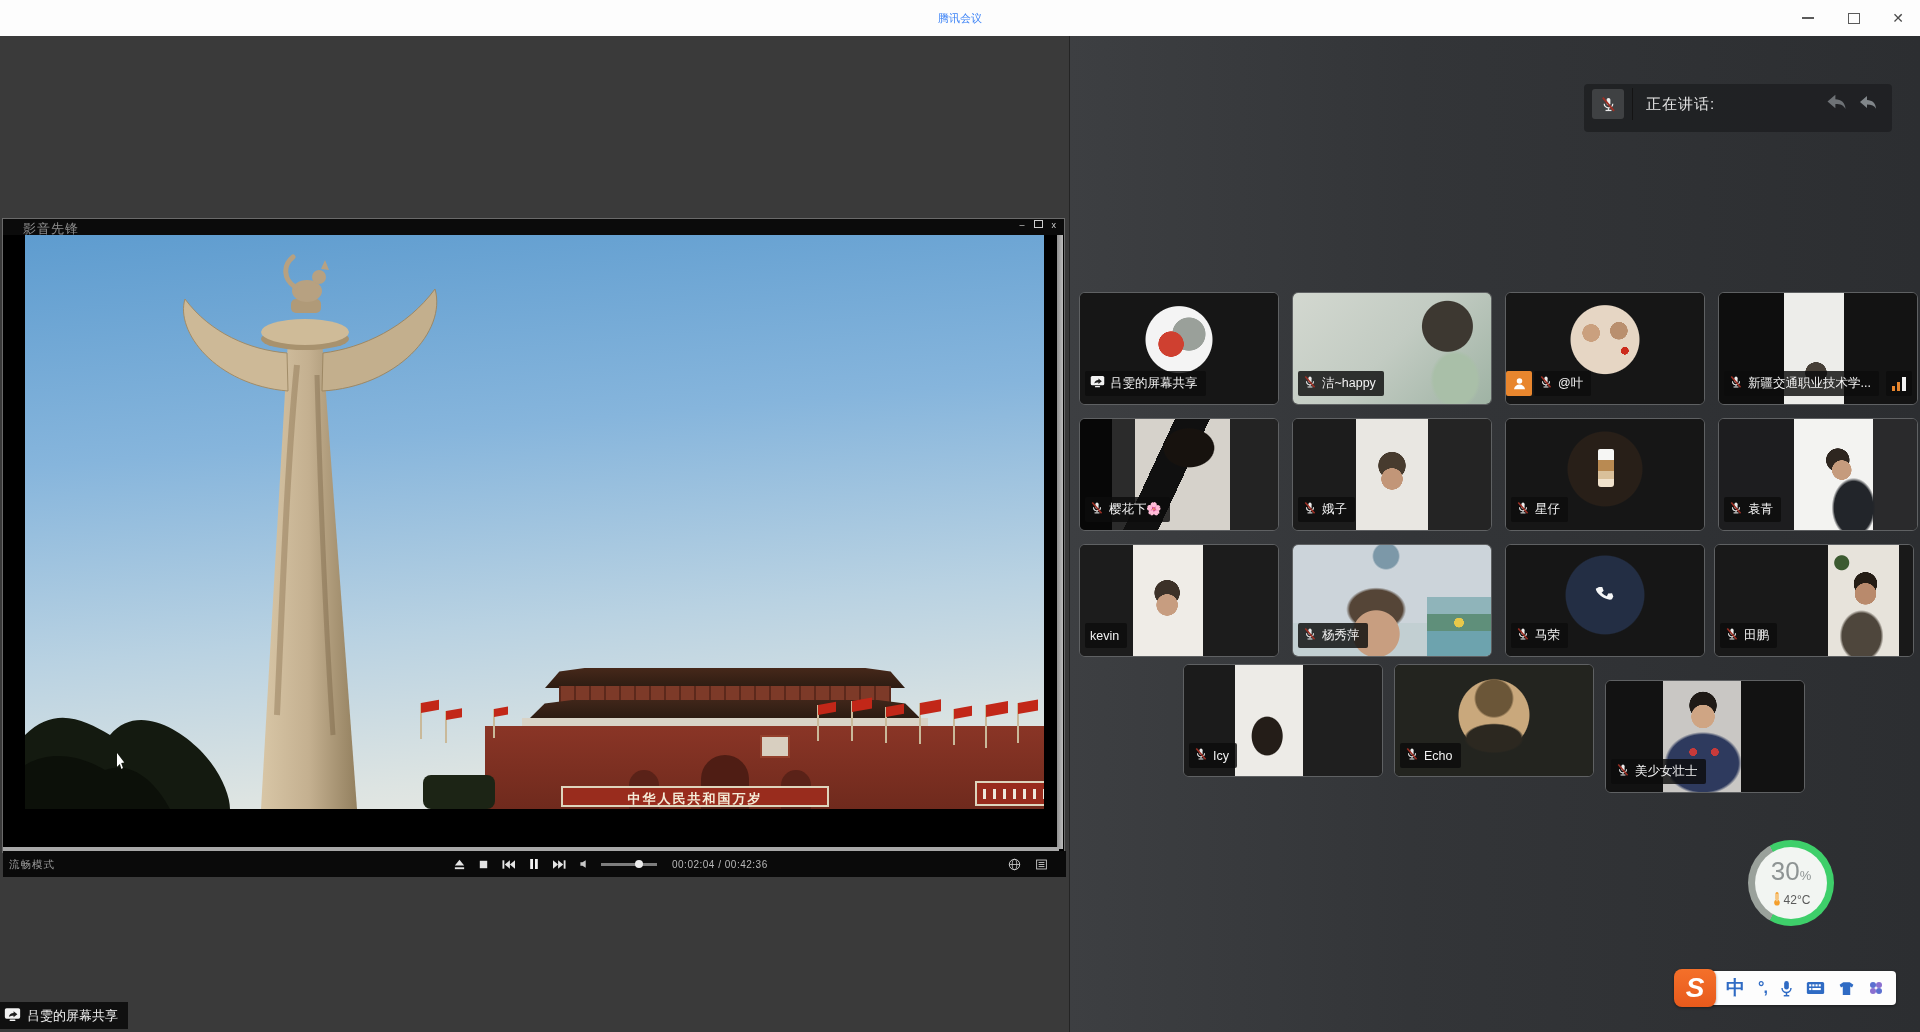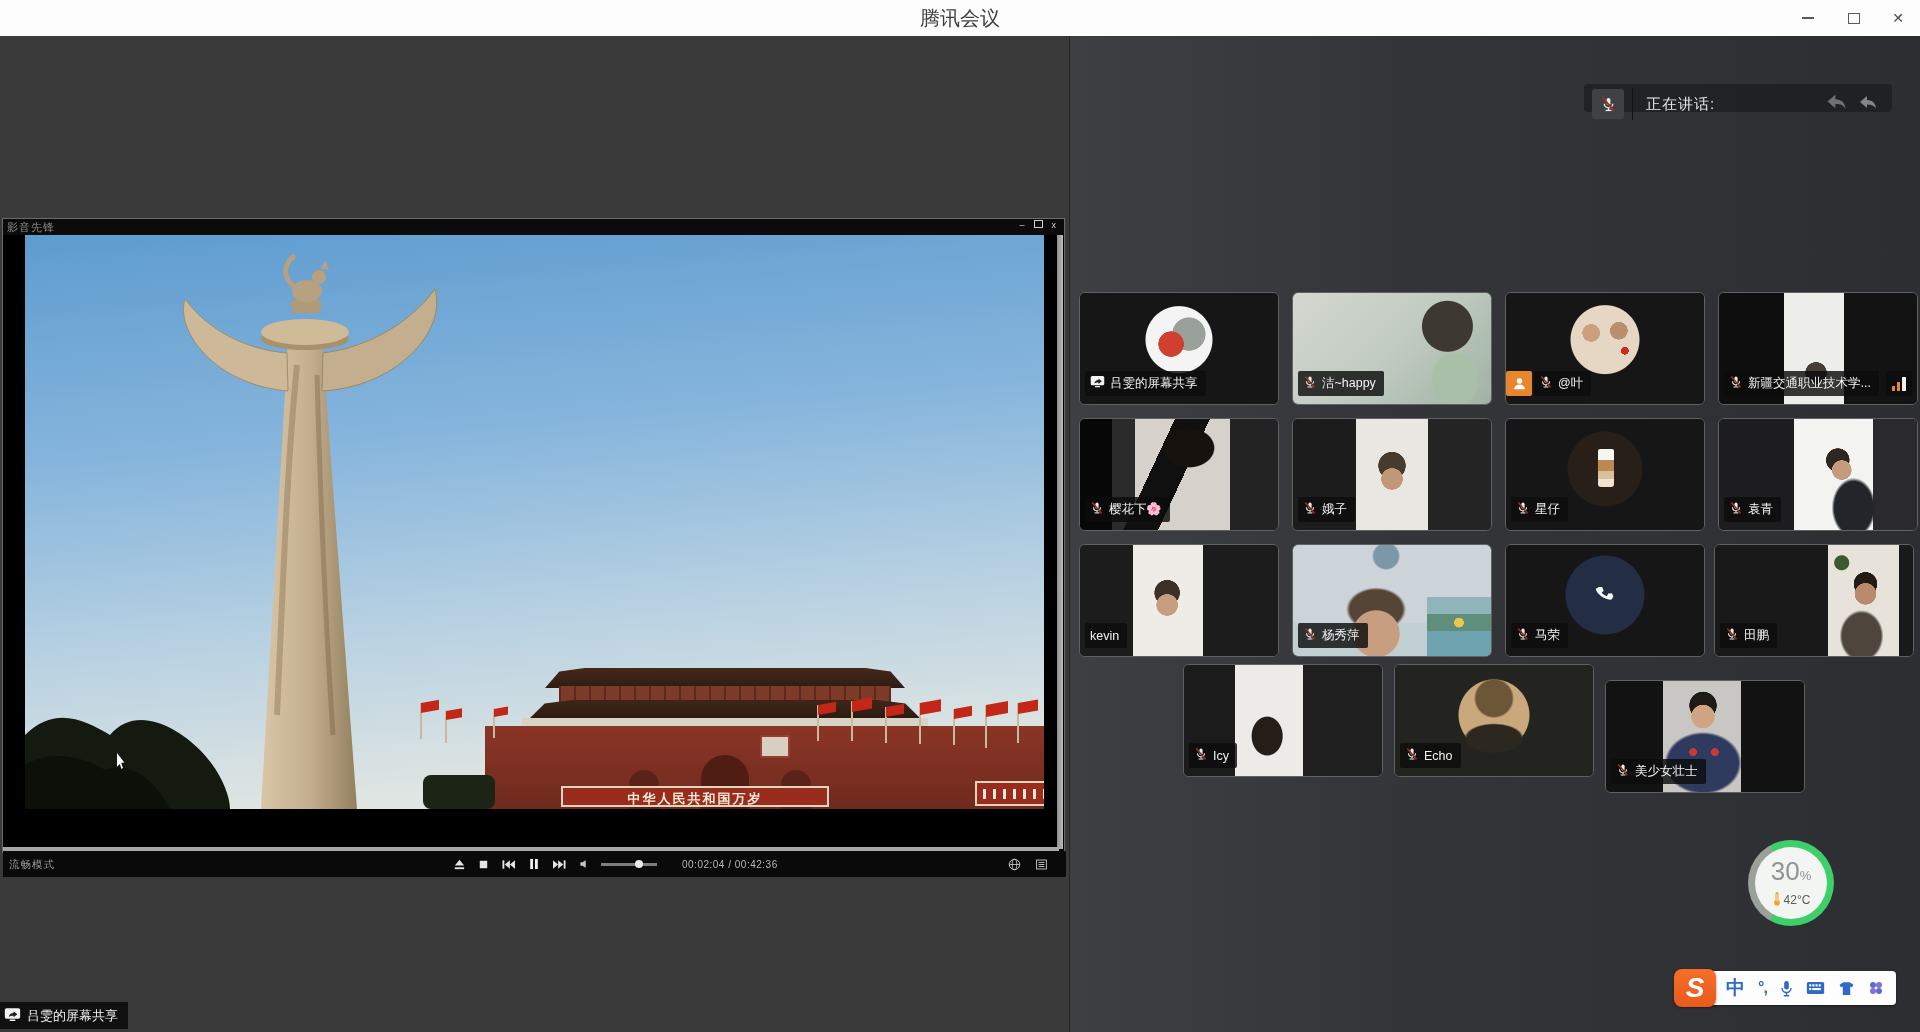--- a/index.html
+++ b/index.html
@@ -2,35 +2,35 @@
 <html><head>
 <meta charset="utf-8">
 <style>
   html,body{margin:0;padding:0;background:#222;}
   body{width:1920px;height:1032px;position:relative;overflow:hidden;
        font-family:"Liberation Sans",sans-serif;-webkit-font-smoothing:antialiased;}
   .abs{position:absolute;}
 
   
   #titlebar{left:0;top:0;width:1920px;height:36px;background:#fdfdfd;border-bottom:1px solid #e3e3e3;}
-  #apptitle{left:0;right:0;top:0;height:36px;line-height:36px;text-align:center;font-size:20px;color:#404040;}
+  #apptitle{left:0;right:0;top:0;height:36px;line-height:36px;text-align:center;font-size:11px;color:#3b82f6;}
   .winbtn{top:0;width:44px;height:36px;display:flex;align-items:center;justify-content:center;cursor:default;}
   #wb-min{left:1786px;} #wb-max{left:1832px;} #wb-close{left:1876px;}
   #wb-min i{display:block;width:12px;height:2px;background:#5a5a5a;}
   #wb-max i{display:block;width:10px;height:9px;border:1.5px solid #5a5a5a;}
   #wb-close{font-size:14px;color:#4a4a4a;}
 
   
   #share-area{left:0;top:36px;width:1069px;height:996px;background:#3a3a3a;}
   #panel-divider{left:1069px;top:36px;width:1px;height:996px;background:#242424;}
 
   
   #player{left:2px;top:182px;width:1063px;height:635px;background:#000;border:1px solid #6a6a6a;box-sizing:border-box;}
   #pw-titlebar{left:0;top:0;width:100%;height:16px;background:#0b0b0b;}
-  #pw-title{left:4px;top:1px;font-size:11px;color:#8d8d8d;letter-spacing:1px;}
+  #pw-title{left:20px;top:1px;font-size:13px;color:#8d8d8d;letter-spacing:1px;}
   #pw-btns{right:8px;top:1px;display:flex;gap:9px;color:#cfcfcf;font-size:9px;align-items:center;}
   #pw-btns .pwb{cursor:default;}
   #pw-max-glyph{display:inline-block;width:7px;height:6px;border:1px solid #cfcfcf;}
   #video{left:22px;top:16px;width:1019px;height:574px;overflow:hidden;}
   #sky{left:0;top:0;width:100%;height:100%;
       background:linear-gradient(175deg,#5e9ccf 0%,#86b5dc 35%,#b9d2e2 65%,#dde4e2 88%,#eceae2 100%);}
   
   .b{position:absolute;}
   #b-roof1{left:520px;top:433px;width:360px;height:20px;background:linear-gradient(180deg,#46281a,#2d1c12);
       clip-path:polygon(0 100%,4% 18%,11% 0,89% 0,96% 18%,100% 100%);}
@@ -58,34 +58,34 @@
   #cursor{left:92px;top:518px;width:11px;height:16px;background:#fff;
       clip-path:polygon(0 0,0 86%,26% 68%,40% 100%,54% 94%,38% 62%,66% 60%);
       filter:drop-shadow(1px 1px 1px rgba(0,0,0,.5));}
   
   #pw-controls{left:0;top:632px;width:1063px;height:26px;background:#0a0a0a;}
   #pw-mode{left:6px;top:0;height:26px;line-height:26px;font-size:10.5px;color:#9a9a9a;letter-spacing:1px;}
   #pw-center{left:450px;top:0;height:26px;display:flex;align-items:center;gap:11px;}
   .pbtn{display:flex;align-items:center;justify-content:center;cursor:default;}
   #vol-track{width:56px;height:3px;background:#7d7d7d;position:relative;}
   #vol-knob{position:absolute;left:34px;top:-3px;width:8px;height:8px;border-radius:50%;background:#ececec;}
-  #pw-time{font-size:10px;color:#b8b8b8;margin-left:14px;letter-spacing:.5px;}
+  #pw-time{font-size:10px;color:#b8b8b8;margin-left:4px;letter-spacing:.5px;}
   #pw-right{right:18px;top:0;height:26px;display:flex;align-items:center;gap:14px;}
   #pw-rframe{right:1px;top:16px;width:6px;height:614px;background:linear-gradient(90deg,#8f8f8f,#bdbdbd);}
   #pw-bframe{left:0;bottom:1px;width:1056px;height:4px;background:#a8a8a8;}
 
   
   #share-banner{left:0;top:966px;height:27px;background:rgba(10,10,10,.88);display:flex;align-items:center;
       gap:6px;padding:0 10px 0 4px;color:#f0f0f0;font-size:13px;}
 
   
   #right-panel{left:1070px;top:36px;width:850px;height:996px;background:linear-gradient(90deg,#3d3f42 0%,#333538 40%,#2c2e31 100%);}
 
   
-  #speakbar{left:514px;top:48px;width:308px;height:28px;background:rgba(32,33,35,.92);border-radius:4px;}
+  #speakbar{left:514px;top:48px;width:308px;height:48px;background:rgba(32,33,35,.92);border-radius:4px;}
   #speak-micbox{left:8px;top:5px;width:32px;height:30px;background:#3f4143;border-radius:3px;display:flex;align-items:center;justify-content:center;}
   #speak-div{left:48px;top:4px;width:1px;height:32px;background:#141414;}
   #speak-label{left:62px;top:0;height:40px;line-height:40px;font-size:15px;color:#e6e6e6;letter-spacing:1px;}
   #speak-arrows{right:12px;top:7px;display:flex;gap:6px;align-items:center;}
 
   
   .tile{position:absolute;width:200px;height:113px;background:#161616;border:1px solid #5f6163;
       border-radius:6px;box-sizing:border-box;overflow:hidden;}
   .avlayer{position:absolute;left:0;top:0;right:0;bottom:0;}
   .prop{position:absolute;display:none;}

